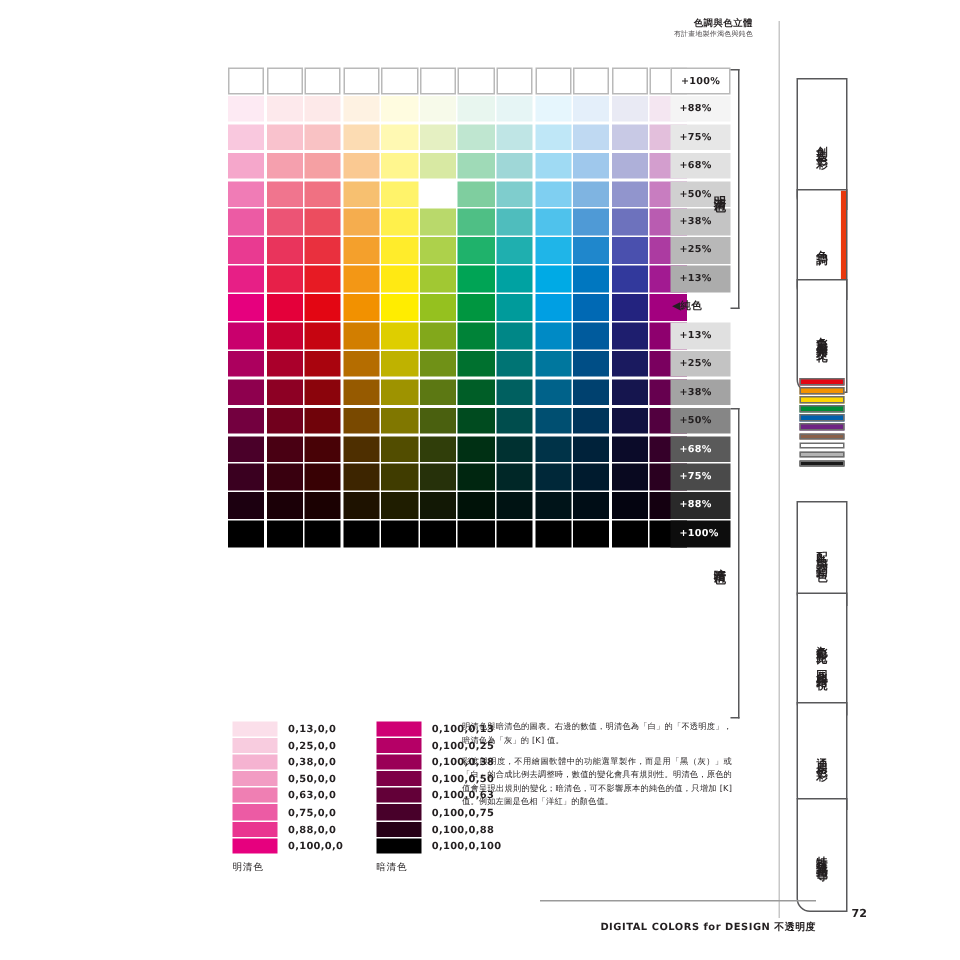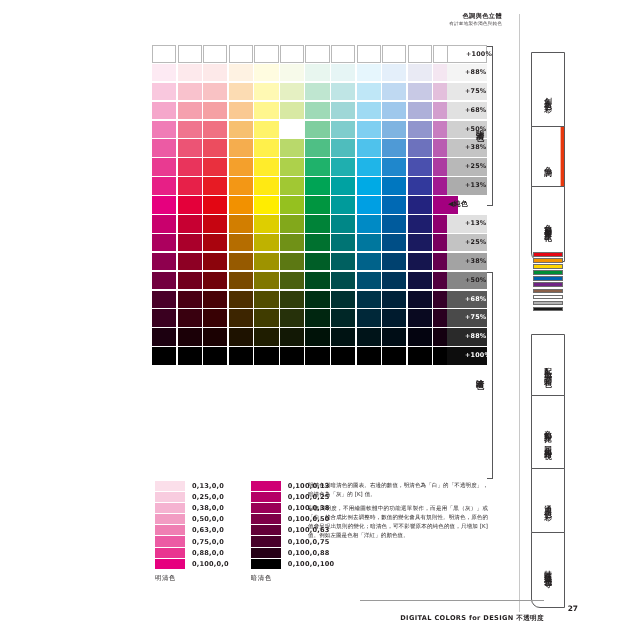--- a/index.html
+++ b/index.html
@@ -40,21 +40,21 @@
 
   
   .pct-col{
     position:absolute;left:447px;top:45px;
     display:flex;flex-direction:column;gap:1.4px;
     width:40px;
   }
   .pct{
     height:17.5px;line-height:17.5px;
     font-size:6.4px;font-weight:bold;
-    padding-left:18px;box-sizing:border-box;
+    padding-left:6px;box-sizing:border-box;
     color:#231f20;letter-spacing:.2px;
   }
   .pct.pure{
     background:transparent;color:#231f20;font-size:7px;padding-left:1px;
   }
 
   
   .brace{
     position:absolute;left:487px;
     border:0.9px solid #58585a;border-left:none;
@@ -505,16 +505,16 @@
         <div class="chip" style="background: rgb(138, 96, 73);"></div>
         <div class="chip" style="background: rgb(255, 255, 255);"></div>
         <div class="chip" style="background: rgb(180, 180, 180);"></div>
         <div class="chip" style="background: rgb(26, 26, 26);"></div>
       </div>
   </div>
 
   <div class="footer">
     <div class="footer-line"></div>
     <span class="footer-title">DIGITAL COLORS for DESIGN 不透明度</span>
-    <span class="footer-page">27</span>
+    <span class="footer-page">72</span>
   </div>
 
 </div>
 
 </body></html>

